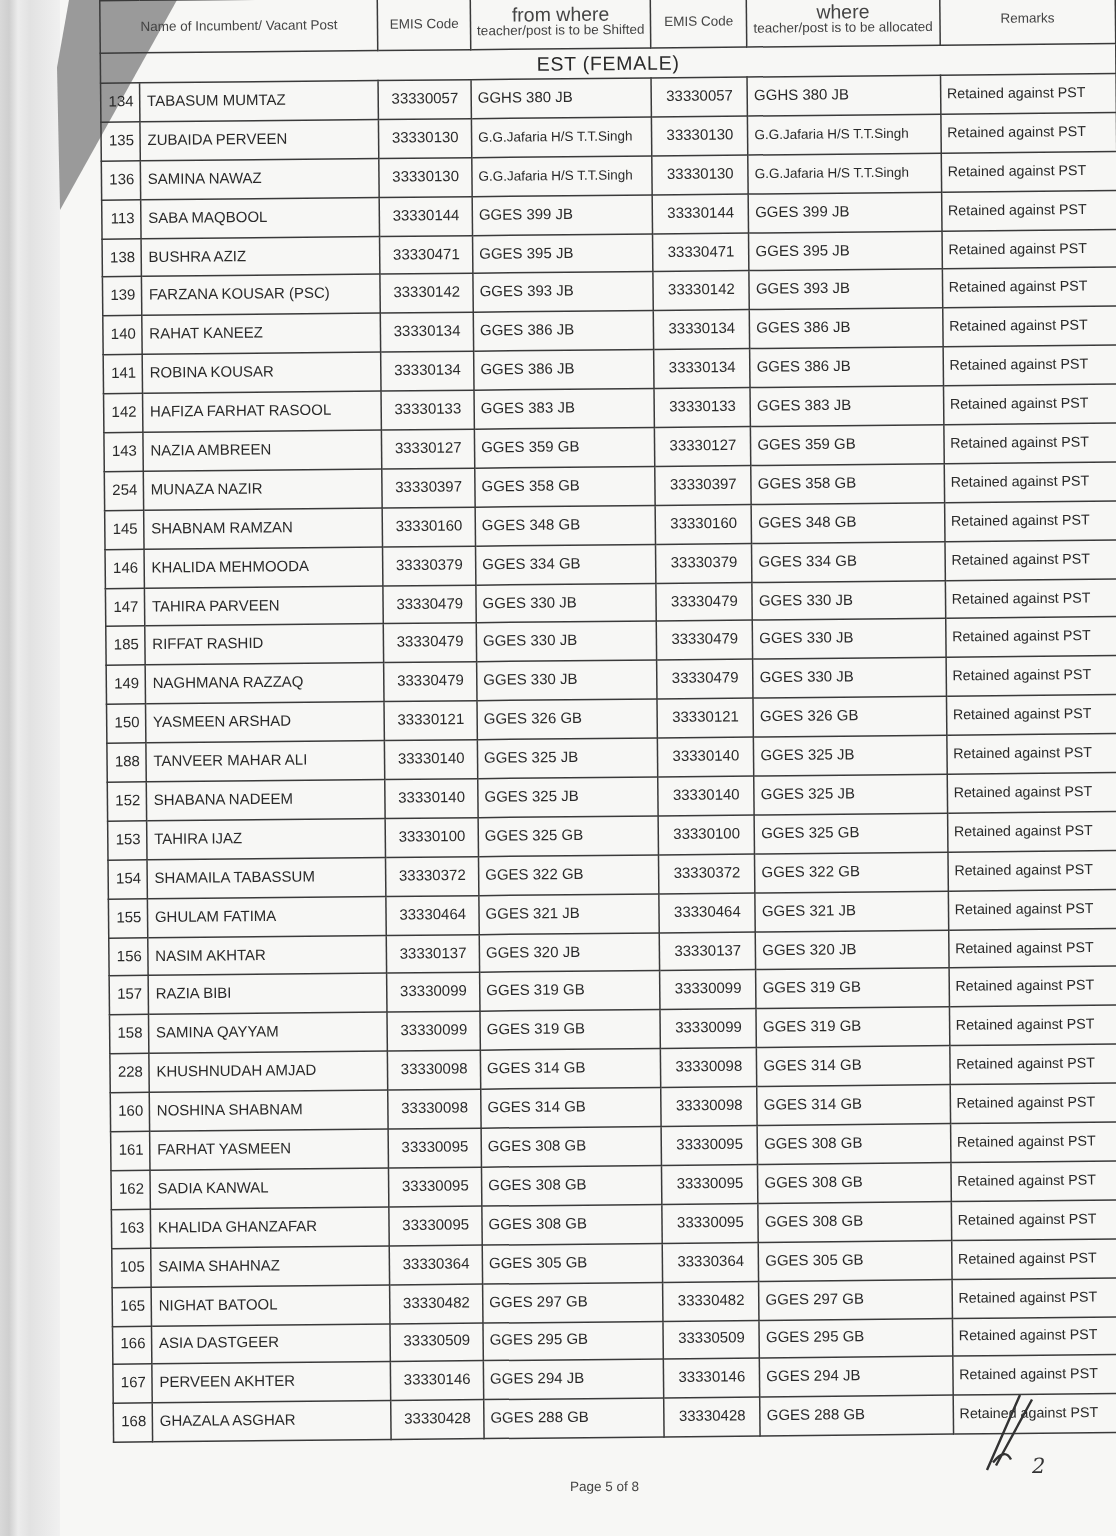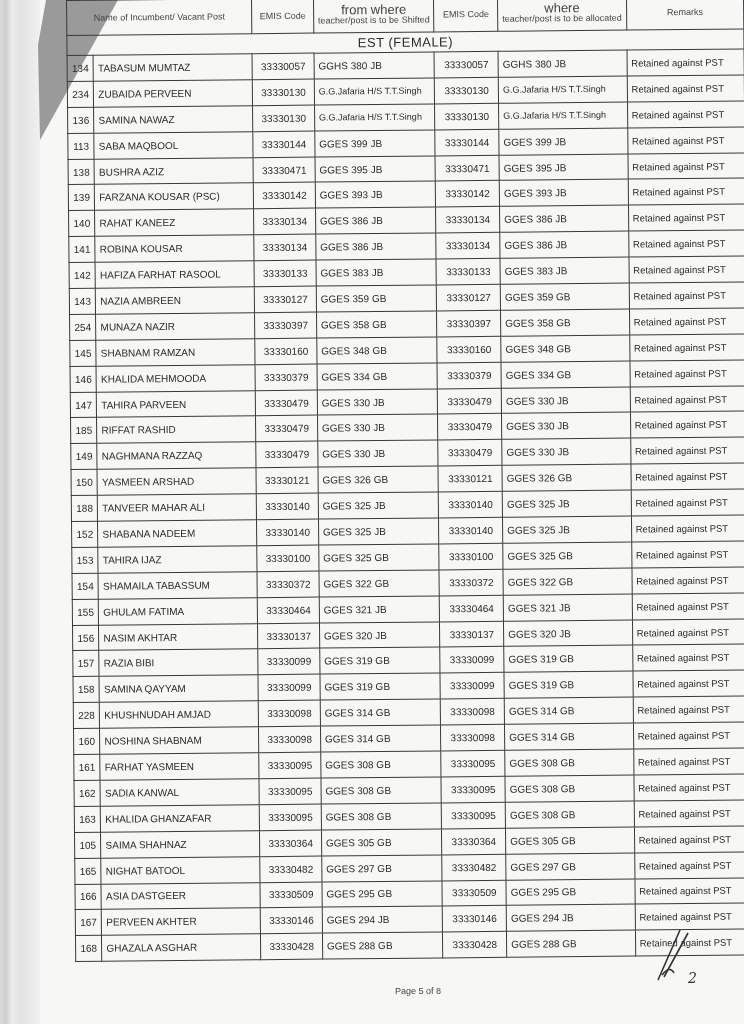--- a/index.html
+++ b/index.html
@@ -31,30 +31,30 @@
   }
   .doc-table td, .doc-table th {
     border:1px solid #3a3a3a; padding:0 4px; height:24.9px; white-space:nowrap;
   }
   .doc-table th {
     font-weight:normal; font-size:9px; text-align:center; line-height:11px; height:34px; color:#444;
   }
   .doc-table .section-row td {
     text-align:center; font-size:13px; height:19px; letter-spacing:.5px;
   }
-  .c-sr { width:18px; text-align:center; }
+  .c-sr { width:18px; text-align:right; }
   .c-name { width:175px; text-align:left; }
   .c-emis { width:58px; text-align:center; }
   .c-school { width:98px; text-align:left; }
   .c-emis2 { width:62px; text-align:center; }
   .c-school2 { width:97px; text-align:left; }
   .c-remarks { width:122px; text-align:left; font-size:9.5px; }
   .small-school { font-size:9px; line-height:10px; }
   .page-footer {
-    position:absolute; left:395px; top:986px; font-size:9px; color:#444;
+    position:absolute; left:380px; top:986px; font-size:9px; color:#444;
   }
   .signature {
     position:absolute; left:650px; top:925px; width:50px; height:60px;
   }
   .sig-num { position:absolute; left:688px; top:970px; font-size:14px; font-style:italic; color:#333; font-family:"DejaVu Serif", serif; }
   .header-big { font-size:13px; }
 </style>
 </head>
 <body>
 
@@ -86,21 +86,21 @@
   <tr>
         <td class="c-sr">134</td>
         <td class="c-name">TABASUM MUMTAZ</td>
         <td class="c-emis">33330057</td>
         <td class="c-school">GGHS 380 JB</td>
         <td class="c-emis2">33330057</td>
         <td class="c-school2">GGHS 380 JB</td>
         <td class="c-remarks">Retained against PST</td>
       </tr>
       <tr>
-        <td class="c-sr">234</td>
+        <td class="c-sr">135</td>
         <td class="c-name">ZUBAIDA PERVEEN</td>
         <td class="c-emis">33330130</td>
         <td class="c-school small-school">G.G.Jafaria H/S T.T.Singh</td>
         <td class="c-emis2">33330130</td>
         <td class="c-school2 small-school">G.G.Jafaria H/S T.T.Singh</td>
         <td class="c-remarks">Retained against PST</td>
       </tr>
       <tr>
         <td class="c-sr">136</td>
         <td class="c-name">SAMINA NAWAZ</td>

